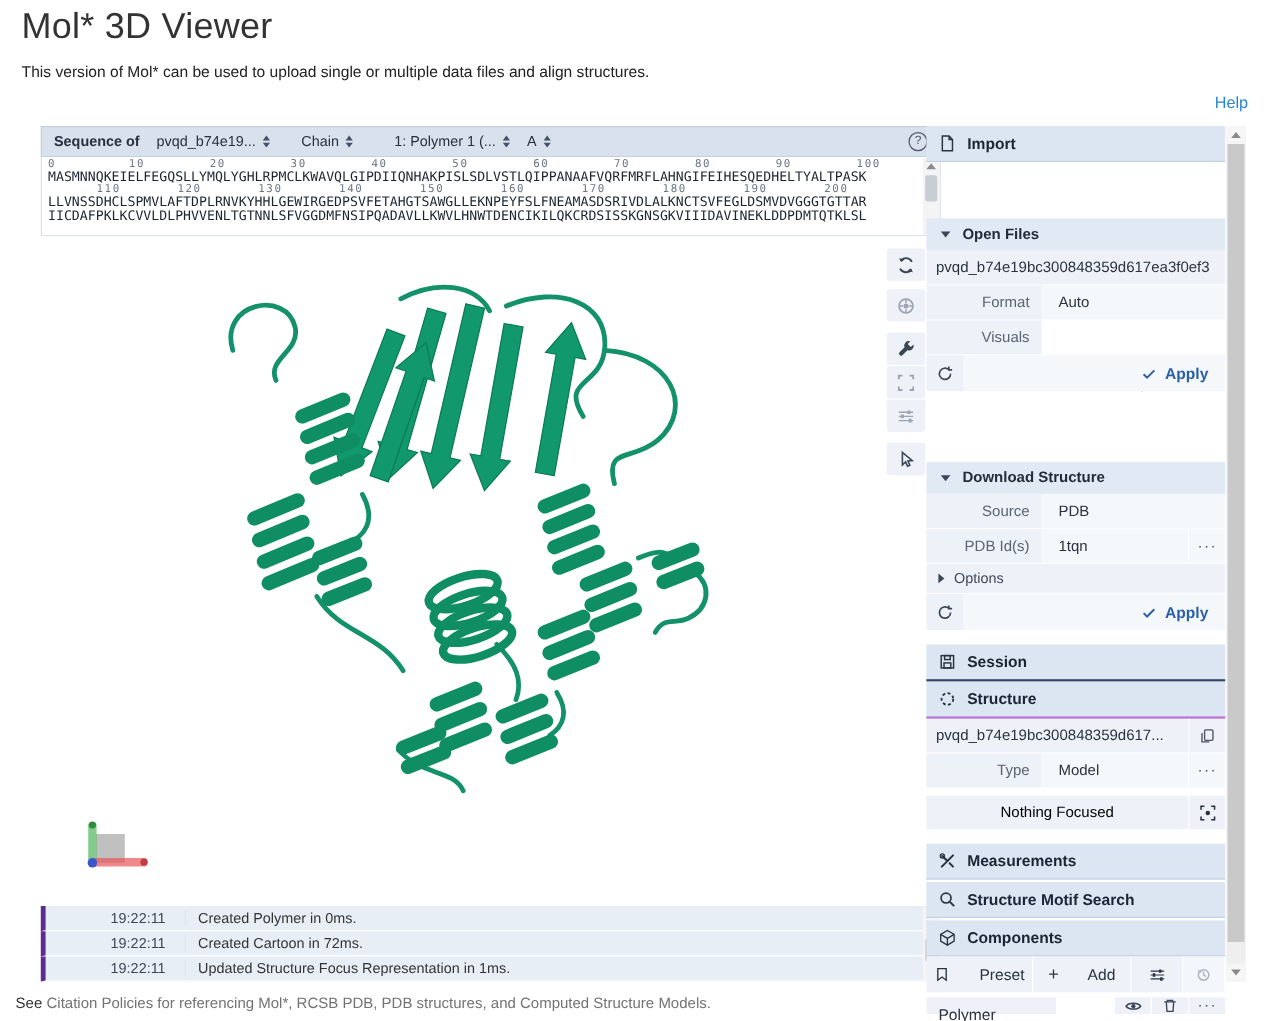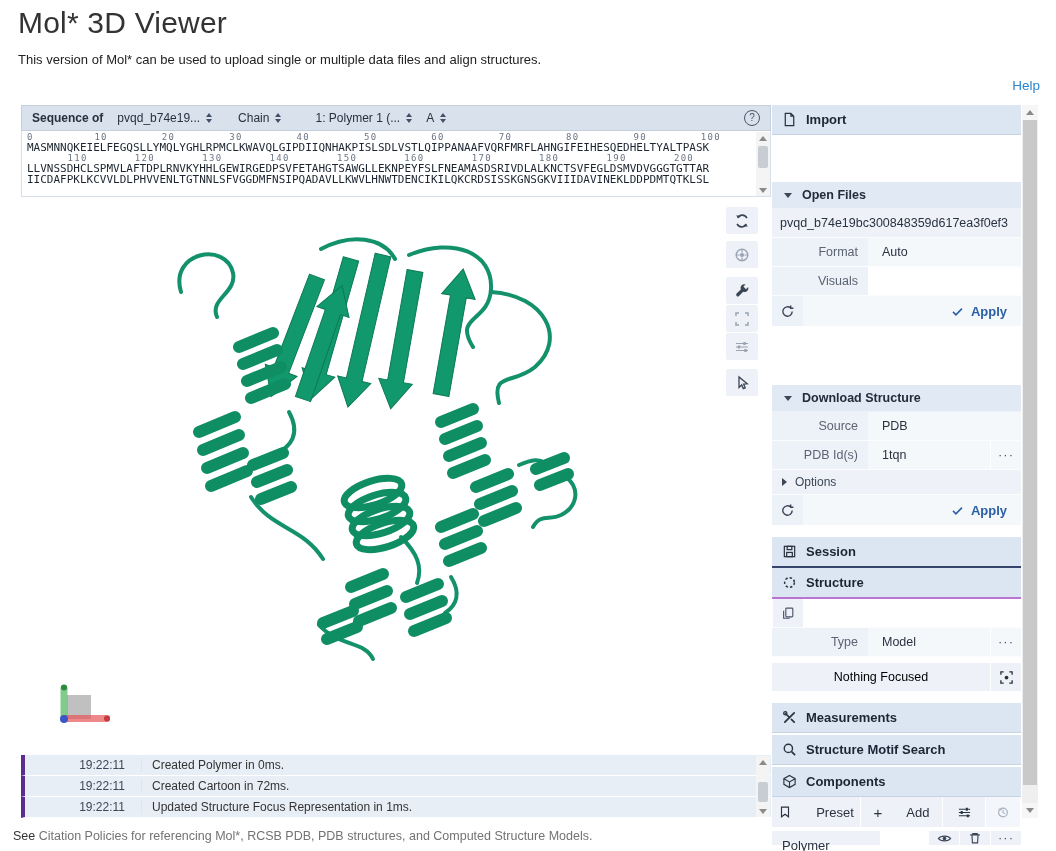--- a/index.html
+++ b/index.html
@@ -6,21 +6,21 @@
     font-family:"Liberation Sans",sans-serif;overflow:hidden;position:relative;}
   .abs{position:absolute;}
   
   #page-title{left:18px;top:6px;font-size:30px;font-weight:400;color:#333;letter-spacing:.2px;}
   #page-subtitle{left:18px;top:52px;font-size:13px;color:#222;}
   #help-link{right:16px;top:78px;font-size:13.5px;color:#2a85d0;cursor:pointer;}
   #citation{left:13px;top:829px;font-size:12.5px;color:#333;}
   #citation a{color:#737373;text-decoration:none;cursor:pointer;}
   
   #app{left:18px;top:105px;width:1020px;height:713px;}
-  #viewer{position:absolute;left:3px;top:0;width:750px;height:713px;}
+  #viewer{position:absolute;left:16px;top:0;width:750px;height:713px;}
   
   #seqbar{position:absolute;left:0;top:0;width:750px;height:26px;background:#d9e1ec;
     border:1px solid #c6cfdd;box-sizing:border-box;display:flex;align-items:center;
     font-size:12px;color:#27303f;}
   #seqbar .lbl{font-weight:bold;margin:0 14px 0 10px;}
   .select{display:flex;align-items:center;cursor:pointer;margin-right:26px;}
   .select .txt{max-width:110px;white-space:nowrap;}
   .updn{display:inline-flex;flex-direction:column;gap:2px;margin-left:6px;}
   .updn i{width:0;height:0;border-left:3.5px solid transparent;border-right:3.5px solid transparent;display:block;}
   .updn .up{border-bottom:4px solid #43506a;}
@@ -398,20 +398,21 @@
 
       <div class="phead hd-structure">
         <span class="ic">
           <svg width="15" height="15" viewBox="0 0 16 16">
               <circle cx="8" cy="8" r="5.2" fill="none" stroke="#2a3240" stroke-width="1.6" stroke-dasharray="2.6 2.2"></circle>
             </svg>
         </span>
         <span>Structure</span>
       </div>
       <div class="prow">
+        <div class="pfile">pvqd_b74e19bc300848359d617...</div>
         <div class="pbtn" style="background:#eef2f8;">
           <svg width="14" height="14" viewBox="0 0 16 16">
               <g fill="none" stroke="#4a5568" stroke-width="1.3">
                 <rect x="5.5" y="2.5" width="8" height="10" rx="1"></rect>
                 <path d="M3,5.5 v8.5 h7"></path>
               </g>
             </svg>
         </div>
       </div>
       <div class="prow">

